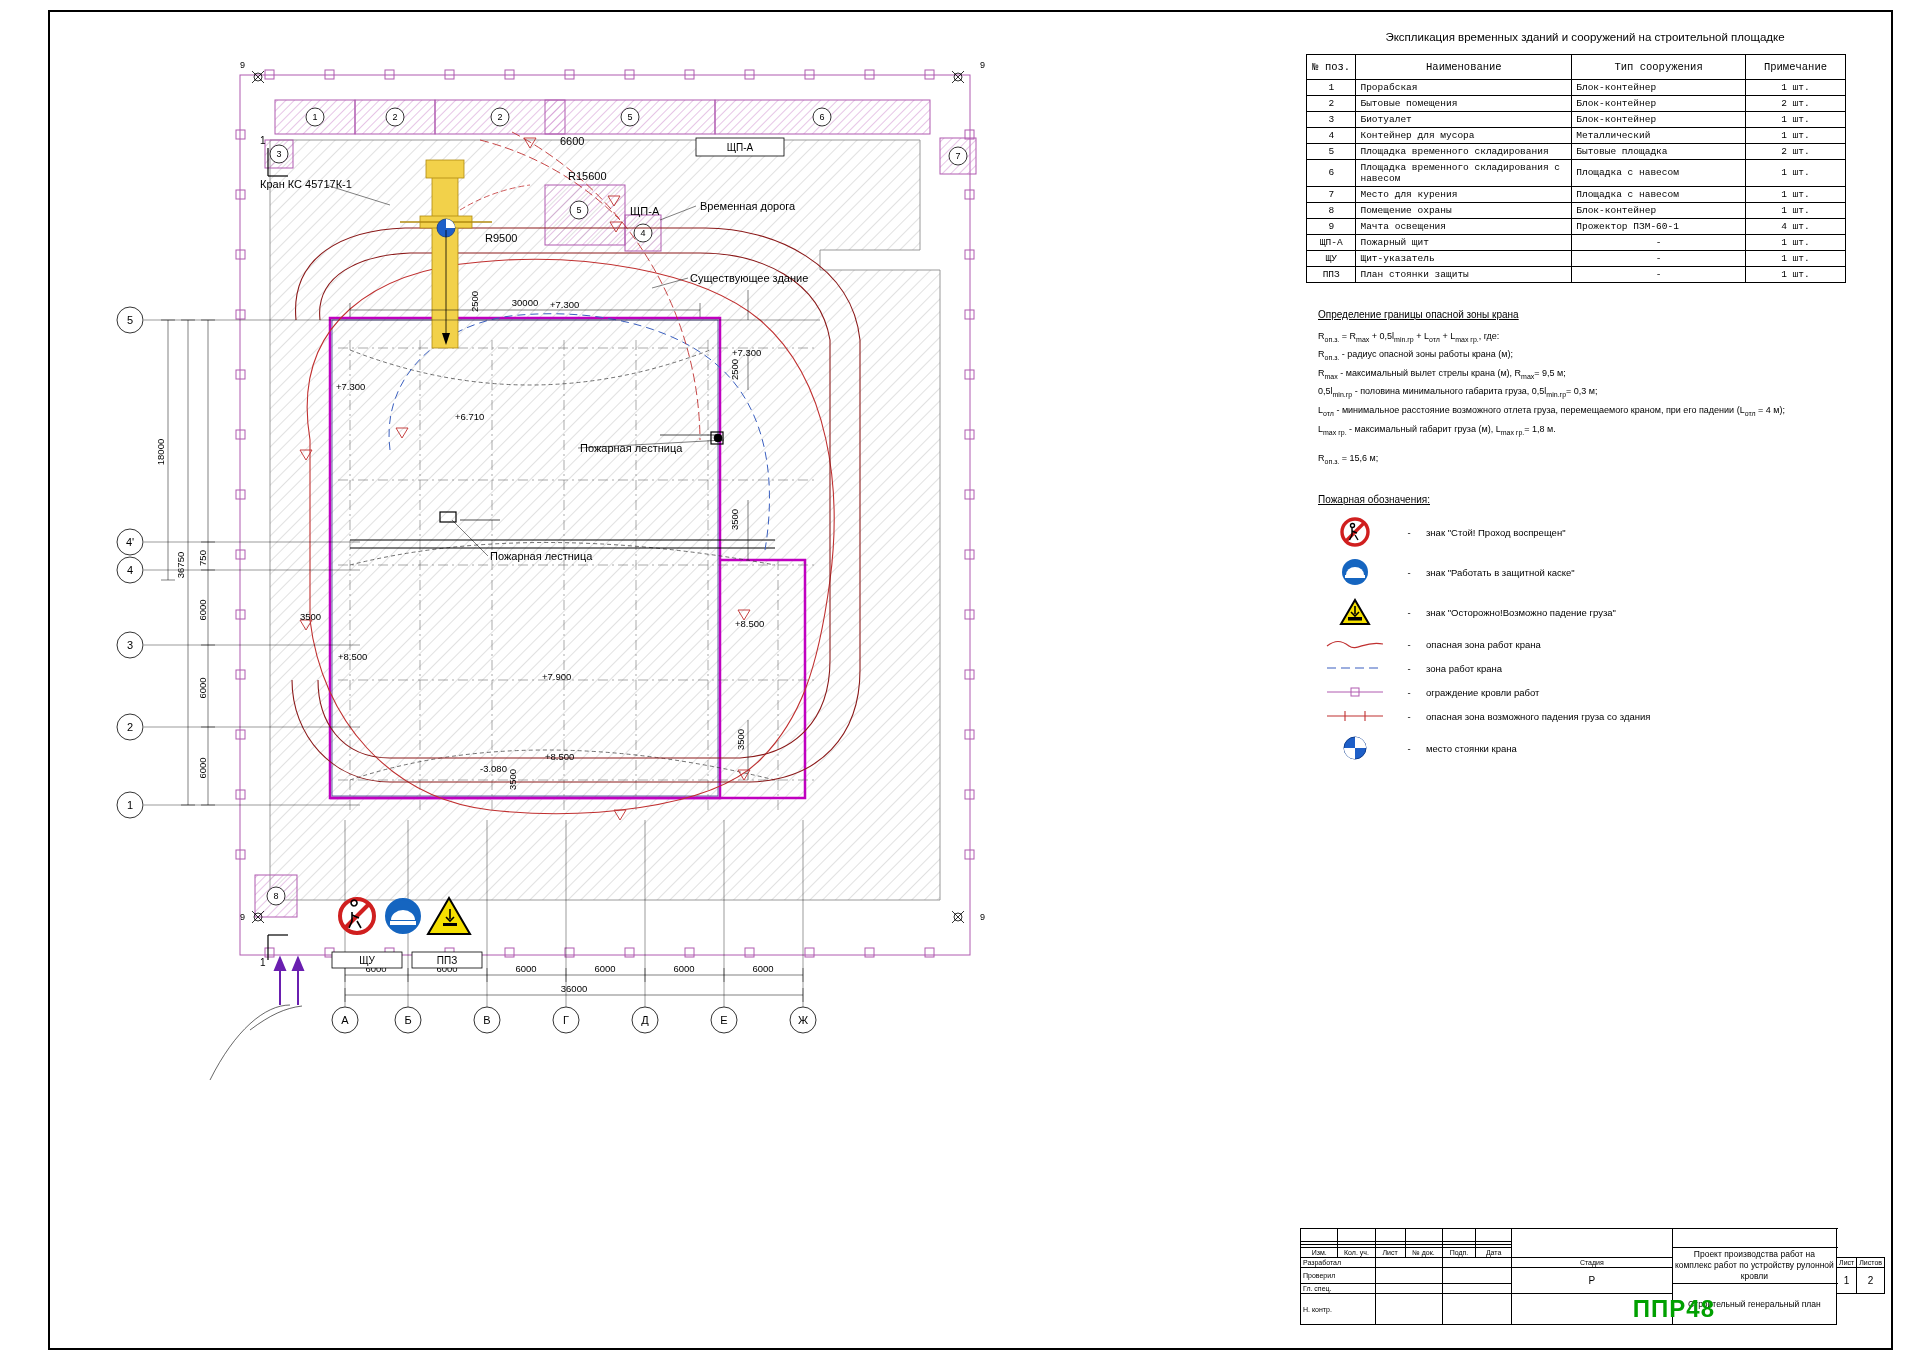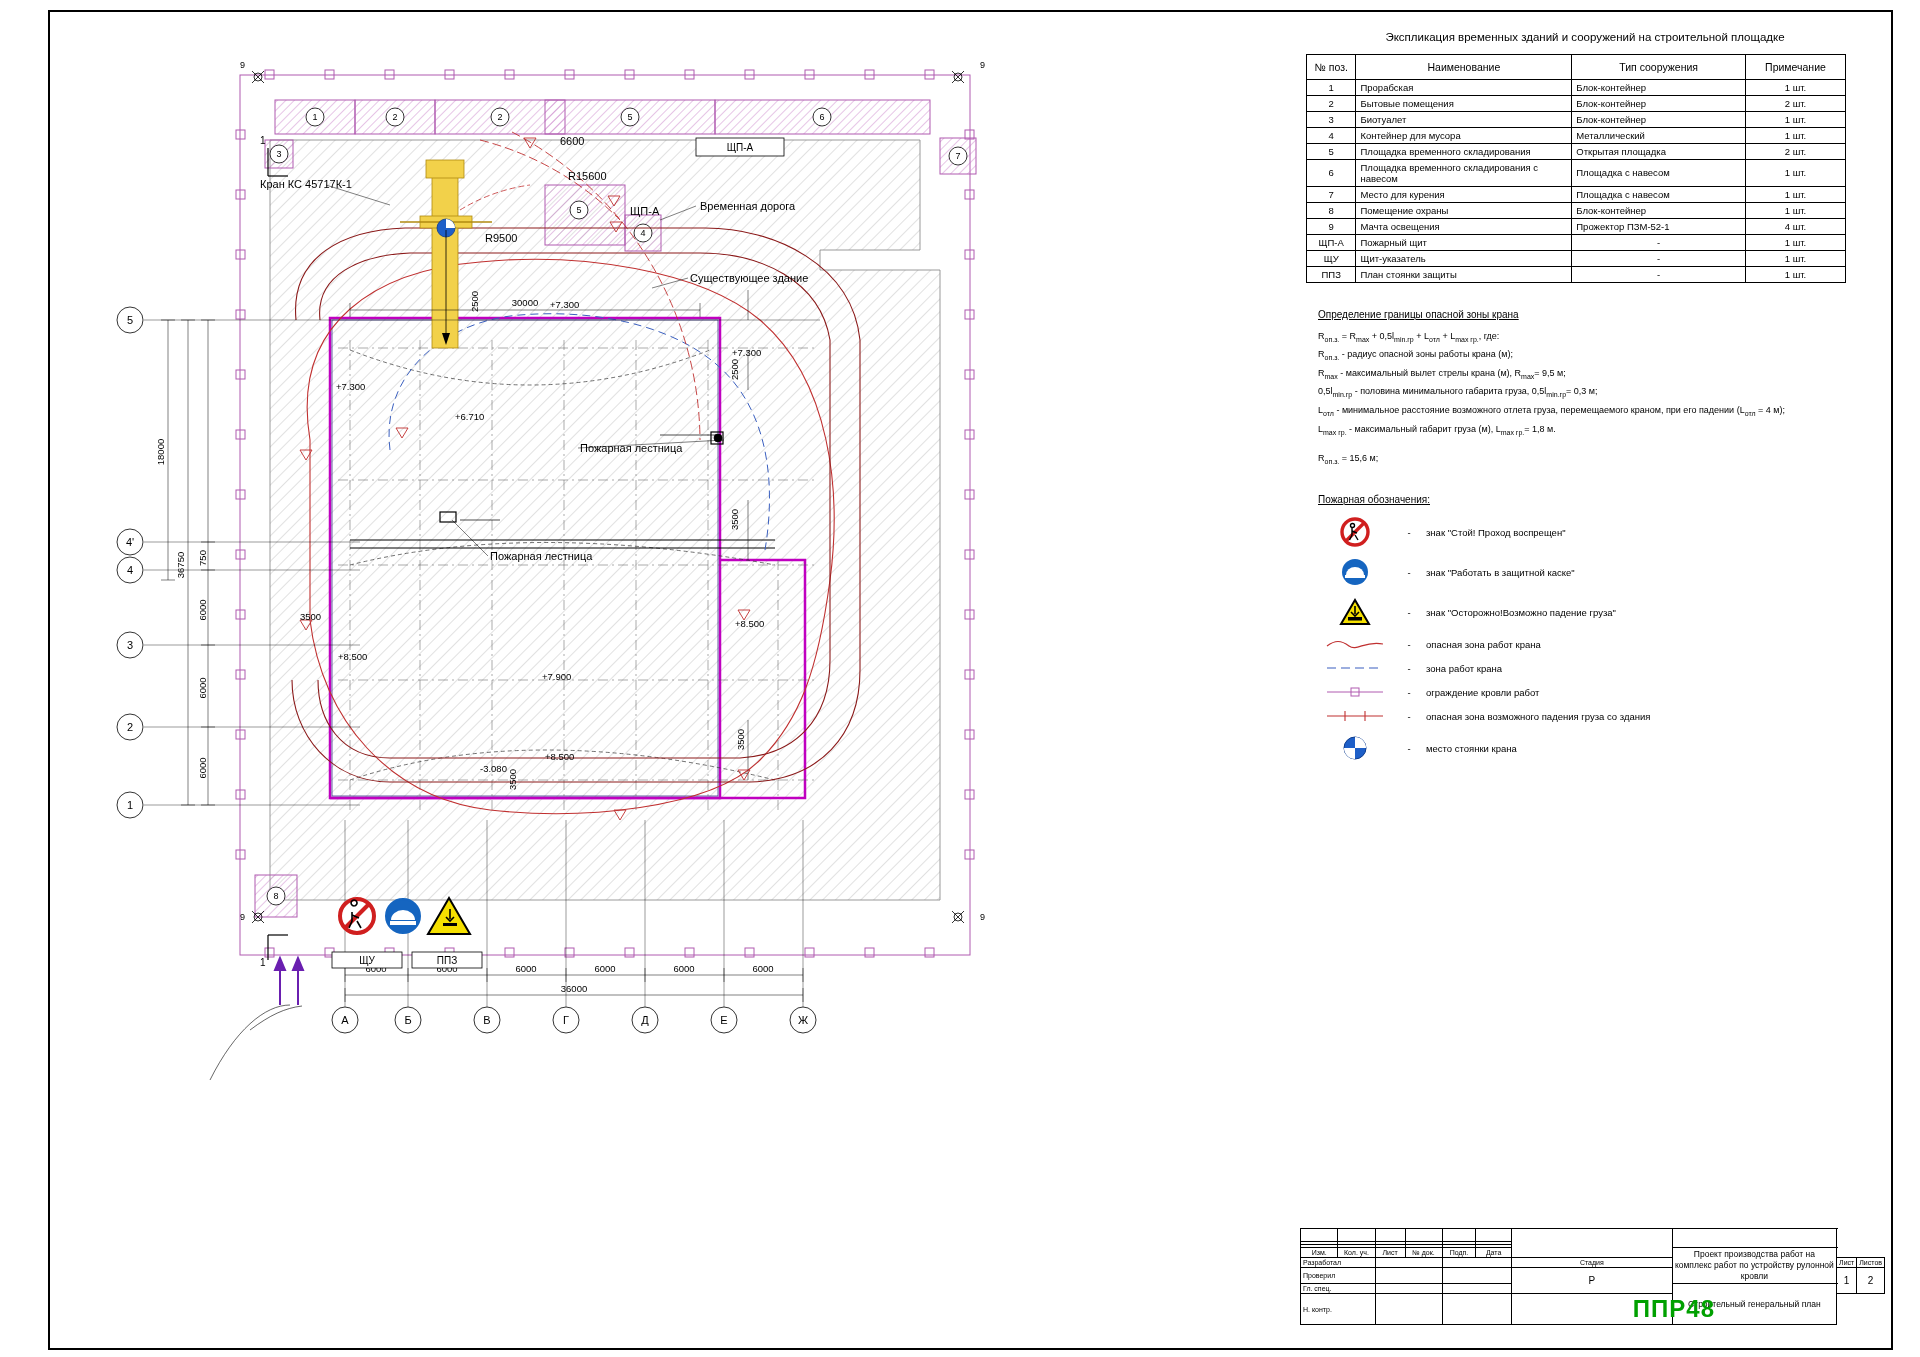--- a/index.html
+++ b/index.html
@@ -4,21 +4,21 @@
 <style>
   html,body{margin:0;padding:0;background:#ffffff;}
   body{font-family:"Liberation Sans",sans-serif;}
   #sheet{position:relative;width:1920px;height:1357px;background:#ffffff;overflow:hidden;}
   .frame{position:absolute;left:48px;top:10px;width:1841px;height:1336px;border:2px solid #000;}
   .drawing{position:absolute;left:60px;top:20px;width:1240px;height:1316px;}
   svg{display:block;}
   
   .rightcol{position:absolute;left:1300px;top:30px;width:570px;}
   .expl-title{font-size:11.5px;text-align:center;line-height:1.35;margin-bottom:8px;color:#000;}
-  table.tbl{border-collapse:collapse;width:540px;margin-left:6px;font-size:9.5px;color:#000;}
+  table.tbl{border-collapse:collapse;width:540px;margin-left:6px;font-size:9.5px;color:#000;font-family:Liberation Mono, monospace;}
   table.tbl th,table.tbl td{border:1px solid #000;padding:2px 4px;}
   table.tbl th{font-weight:normal;text-align:center;font-size:10.5px;padding:6px 2px;}
   td.c{text-align:center;}
   .sec-title{font-size:10px;text-decoration:underline;margin:26px 0 10px 18px;color:#000;}
   .formula{font-size:9px;line-height:1.55;margin-left:18px;width:500px;color:#000;text-align:justify;}
   .formula .blk{margin-bottom:3px;}
   sub{font-size:7px;}
   .legend{margin:12px 0 0 18px;}
   .legend-row{display:flex;align-items:center;margin-bottom:10px;font-size:9.5px;color:#000;}
   .legend-sym{width:74px;display:flex;align-items:center;justify-content:center;}
@@ -490,21 +490,21 @@
           </tr>
         <tr>
             <td class="c">4</td>
             <td>Контейнер для мусора</td>
             <td>Металлический</td>
             <td class="c">1 шт.</td>
           </tr>
         <tr>
             <td class="c">5</td>
             <td>Площадка временного складирования</td>
-            <td>Открытая площадка</td>
+            <td>Бытовые площадка</td>
             <td class="c">2 шт.</td>
           </tr>
         <tr>
             <td class="c">6</td>
             <td>Площадка временного складирования с навесом</td>
             <td>Площадка с навесом</td>
             <td class="c">1 шт.</td>
           </tr>
         <tr>
             <td class="c">7</td>
@@ -514,21 +514,21 @@
           </tr>
         <tr>
             <td class="c">8</td>
             <td>Помещение охраны</td>
             <td>Блок-контейнер</td>
             <td class="c">1 шт.</td>
           </tr>
         <tr>
             <td class="c">9</td>
             <td>Мачта освещения</td>
-            <td>Прожектор ПЗМ-52-1</td>
+            <td>Прожектор ПЗМ-60-1</td>
             <td class="c">4 шт.</td>
           </tr>
         <tr>
             <td class="c">ЩП-А</td>
             <td>Пожарный щит</td>
             <td class="c">-</td>
             <td class="c">1 шт.</td>
           </tr>
         <tr>
             <td class="c">ЩУ</td>

